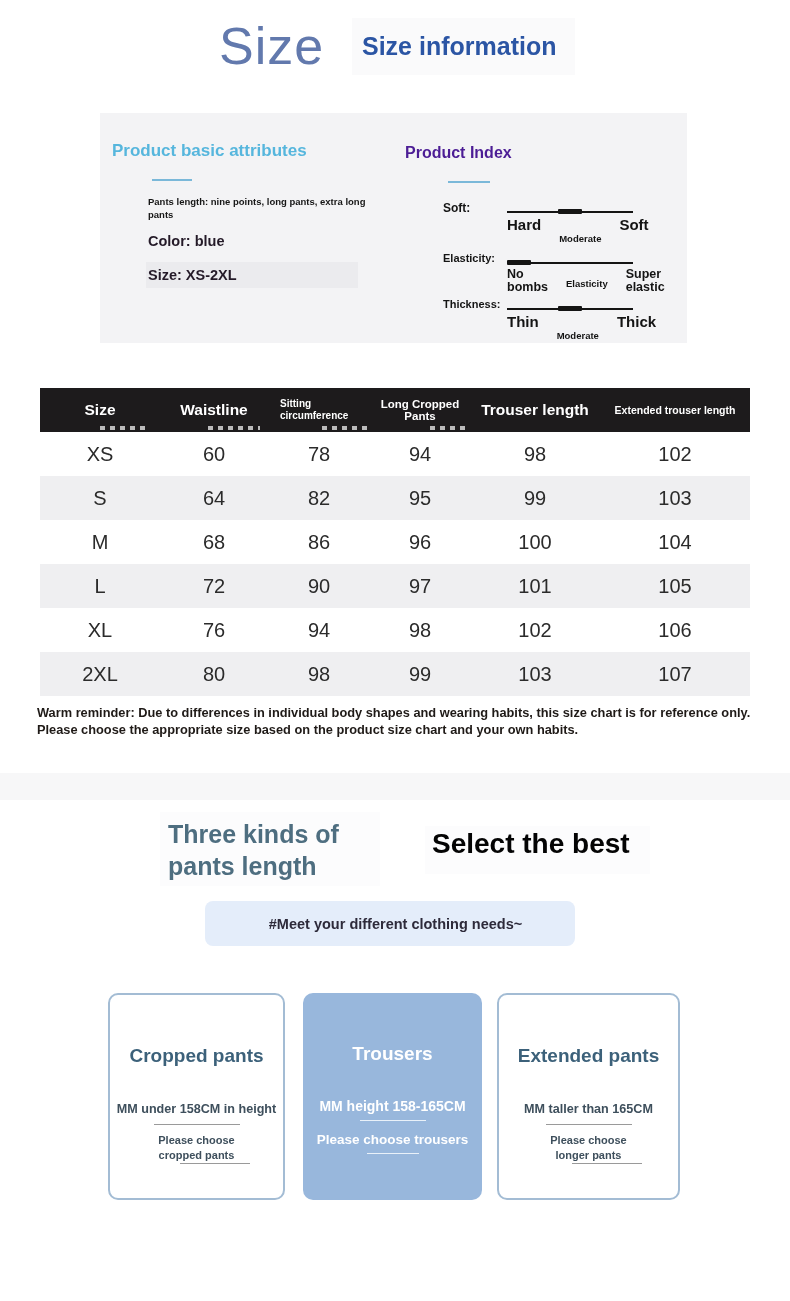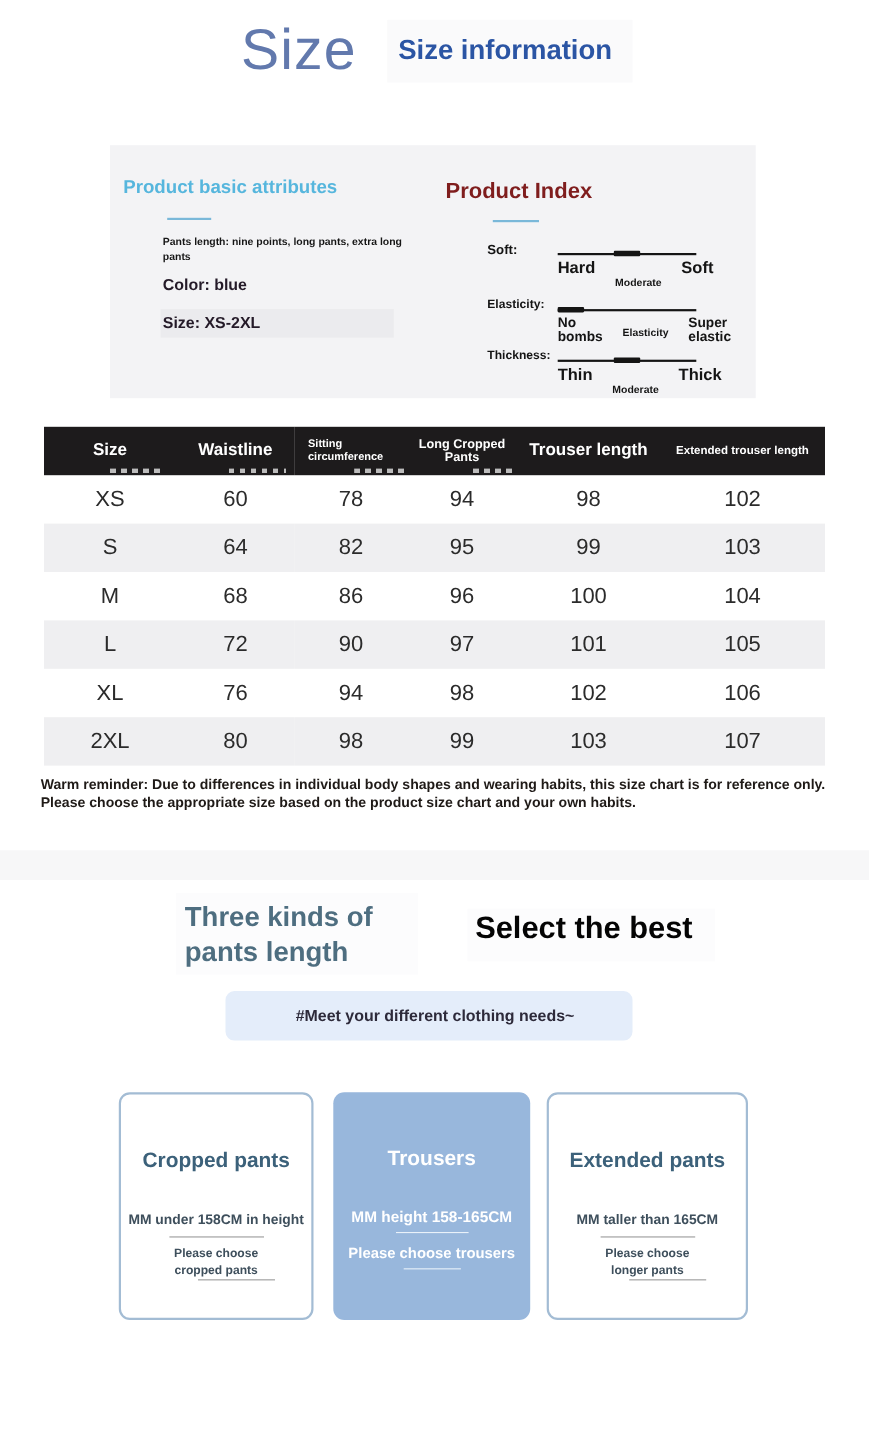--- a/index.html
+++ b/index.html
@@ -6,29 +6,29 @@
   html,body { background:#ffffff; }
   body { font-family:"Liberation Sans", sans-serif; }
   .page { position:relative; width:790px; height:1301px; background:#ffffff; overflow:hidden; }
 
   
   .title-big { position:absolute; left:219px; top:16px; font-size:52px; font-weight:normal; color:#6279ad; letter-spacing:1px; }
   .title-sub-bg { position:absolute; left:352px; top:18px; width:223px; height:57px; background:#fafafb; }
   .title-sub { position:absolute; left:362px; top:32px; font-size:25px; font-weight:bold; color:#2b55a4; }
 
   
-  .panel { position:absolute; left:100px; top:132px; width:587px; height:230px; background:#f3f3f5; }
+  .panel { position:absolute; left:100px; top:113px; width:587px; height:230px; background:#f3f3f5; }
   .attr-heading { position:absolute; left:12px; top:28px; font-size:17px; font-weight:bold; color:#56b6dd; }
   .attr-underline { position:absolute; left:52px; top:66px; width:40px; height:2px; background:#7ab8d9; }
   .attr-pants { position:absolute; left:48px; top:83px; width:242px; font-size:9.5px; font-weight:bold; color:#161616; line-height:1.35; }
   .attr-color { position:absolute; left:48px; top:120px; font-size:14.5px; font-weight:bold; color:#241a28; }
   .attr-size-hl { position:absolute; left:46px; top:149px; width:212px; height:26px; background:#ebebee; }
   .attr-size { position:absolute; left:48px; top:154px; font-size:14.5px; font-weight:bold; color:#241a28; }
 
-  .index-heading { position:absolute; left:305px; top:31px; font-size:20px; font-weight:bold; color:#7f1d1d; }
+  .index-heading { position:absolute; left:305px; top:31px; font-size:16px; font-weight:bold; color:#4c1d95; }
   .index-underline { position:absolute; left:348px; top:68px; width:42px; height:2px; background:#7ab8d9; }
 
   .scale { position:absolute; left:343px; width:200px; height:52px; }
   .scale-lbl { position:absolute; left:0; top:3px; font-size:12px; font-weight:bold; color:#141414; }
   .scale-track { position:absolute; left:64px; top:13px; width:126px; height:1.5px; background:#141414; }
   .scale-marker { position:absolute; top:-2px; width:24px; height:5px; background:#141414; border-radius:1px; }
   .marker-center { left:51px; }
   .marker-left { left:0; }
   .scale-ends { position:absolute; left:64px; top:19px; width:128px; display:flex; justify-content:space-between; align-items:flex-start;gap:18px; }
   .end-big { font-size:15px; font-weight:bold; color:#141414; line-height:1.05; }

